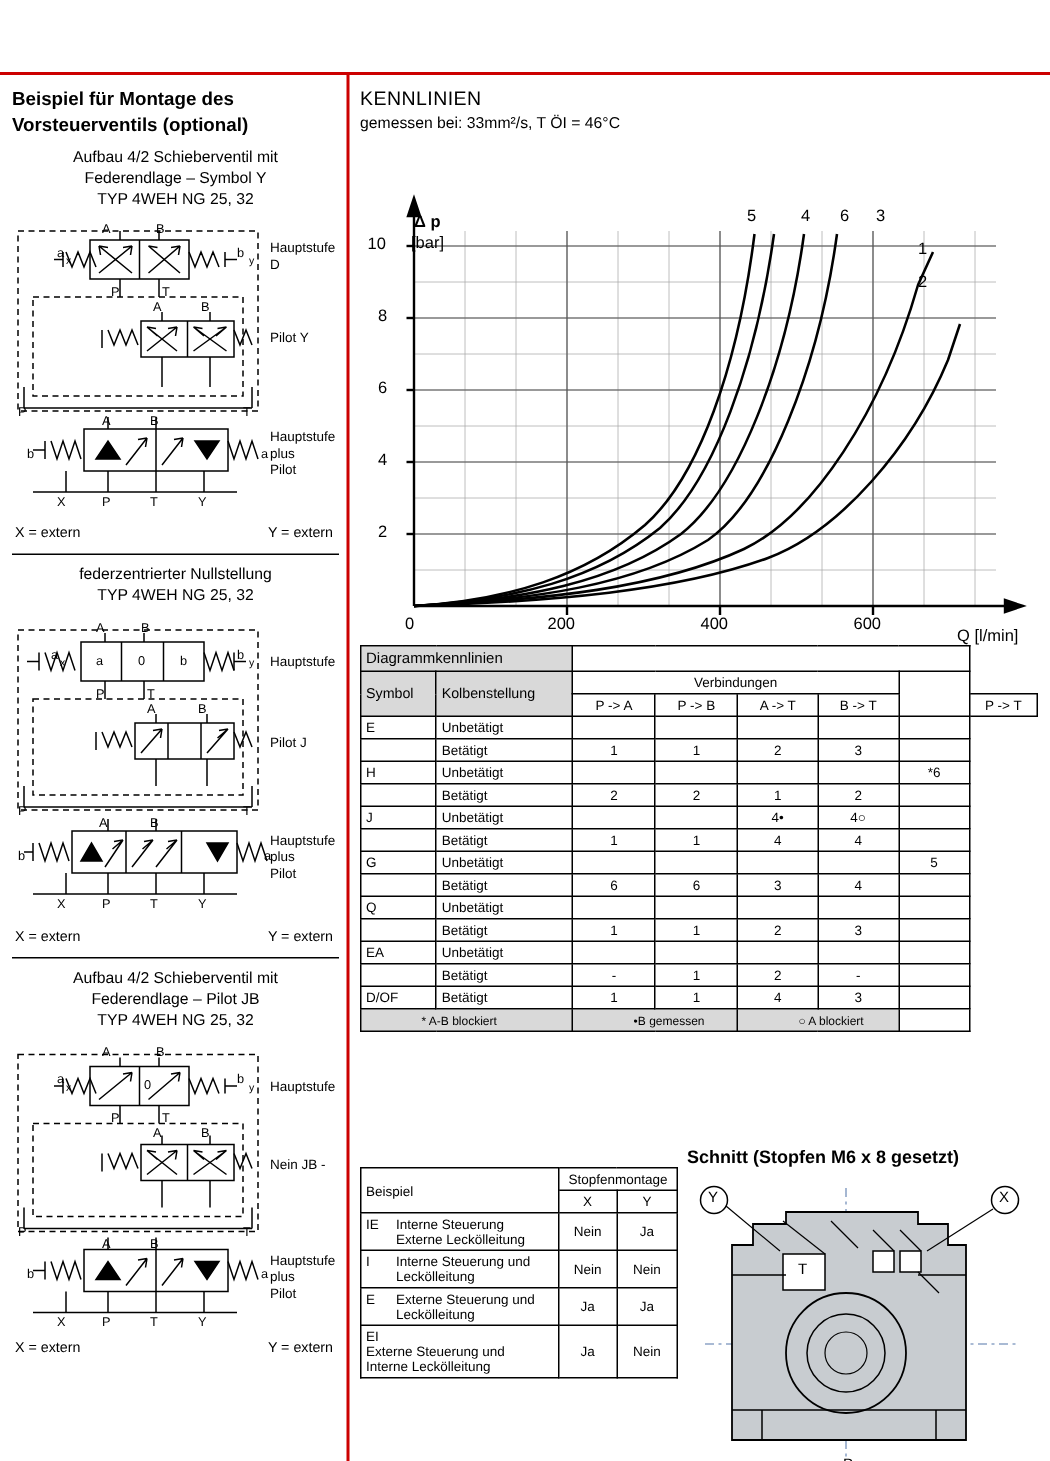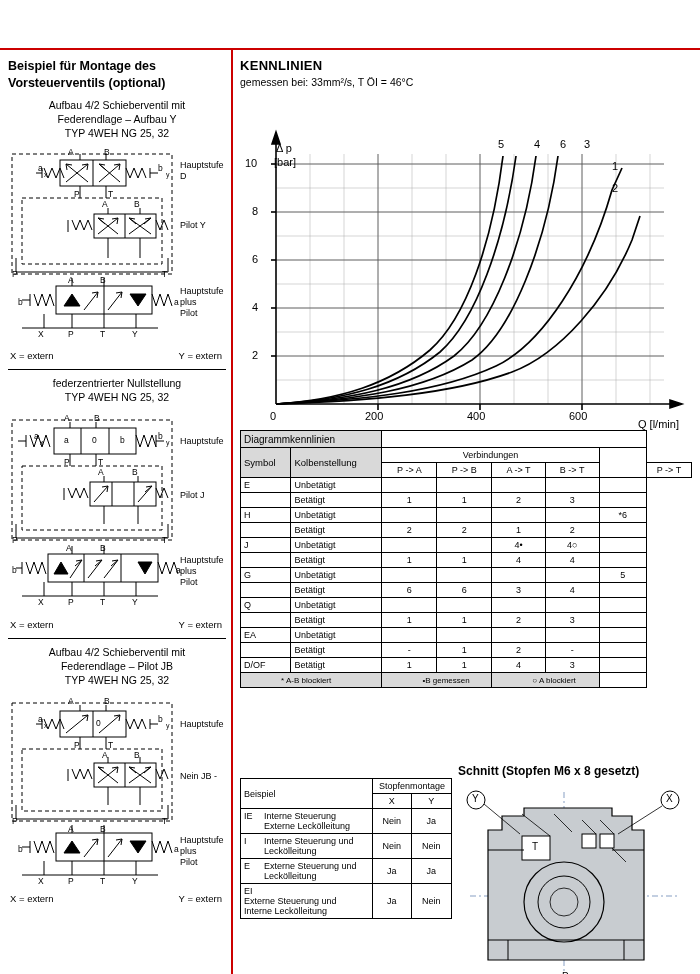--- a/index.html
+++ b/index.html
@@ -16,21 +16,21 @@
   .blk-head{text-align:center;font-size:10.5px;line-height:14px;margin-top:6px;}
   .sep{border-top:1px solid #000;margin:8px 0 0 0;}
   .diagbox{position:relative;margin-top:6px;}
   .xy{display:flex;justify-content:space-between;font-size:9.5px;margin-top:4px;padding:0 4px 0 2px;}
   .sym-label{position:absolute;font-size:9px;line-height:11px;}
   .txt{position:absolute;font-size:8.5px;line-height:9px;}
   svg{display:block;overflow:visible;}
 
   
   .right{position:absolute;left:240px;top:14px;width:452px;}
-  .r-title{font-size:13px;font-weight:bold;letter-spacing:.3px;}
+  .r-title{font-size:13px;font-weight:normal;letter-spacing:.3px;}
   .r-sub{font-size:10.5px;margin-top:3px;}
   .chart-wrap{position:relative;width:452px;height:330px;margin-top:6px;}
   .axlab{position:absolute;font-size:11px;line-height:13px;}
   .ticklab{position:absolute;font-size:11px;}
   .curvelab{position:absolute;font-size:11px;}
 
   table{border-collapse:collapse;}
   .dtab{width:452px;font-size:9px;}
   .dtab td,.dtab th{border:1px solid #000;padding:1px 3px;height:12px;font-weight:normal;text-align:left;vertical-align:middle;}
   .dtab .ctr{text-align:center;}
@@ -51,21 +51,21 @@
   <div class="redline" id="red-top"></div>
   <div class="redline" id="red-bottom"></div>
   <div class="redline" id="red-vert"></div>
 
   <div class="left">
     <div class="lt-title">Beispiel für Montage des</div>
     <div class="lt-title">Vorsteuerventils (optional)</div>
 
     <div class="blk-head">
       <div>Aufbau 4/2 Schieberventil mit</div>
-      <div>Federendlage – Aufbau Y</div>
+      <div>Federendlage – Symbol Y</div>
       <div>TYP 4WEH NG 25, 32</div>
     </div>
 
     <div class="diagbox" style="height:200px">
       <svg width="218" height="200" viewBox="0 0 218 200">
         <g stroke="#000" fill="none" stroke-width="1">
 
           <rect x="4" y="8" width="160" height="120" stroke-dasharray="4 3"></rect>
 
           <rect x="52" y="14" width="66" height="26" fill="#fff"></rect>
@@ -426,21 +426,21 @@
         <g fill="none" stroke="#000" stroke-width="1.7">
           <path d="M36 310 C 100 306, 150 290, 190 256 C 226 224, 252 150, 263 62"></path>
           <path d="M36 310 C 104 306, 158 292, 200 258 C 236 226, 264 148, 276 62"></path>
           <path d="M36 310 C 110 306, 170 294, 214 262 C 252 232, 284 150, 296 62"></path>
           <path d="M36 310 C 116 306, 184 296, 232 266 C 272 238, 306 150, 318 62"></path>
           <path d="M36 310 C 124 306, 200 298, 256 272 C 302 250, 348 180, 372 96 L382 74"></path>
           <path d="M36 310 C 128 307, 212 300, 272 278 C 320 260, 368 204, 392 146 L400 122"></path>
         </g>
       </svg>
 
-      <span class="axlab" style="left:36px;top:48px;font-weight:normal">Δ p</span>
+      <span class="axlab" style="left:36px;top:48px;font-weight:bold">Δ p</span>
       <span class="axlab" style="left:34px;top:62px">[bar]</span>
       <span class="ticklab" style="left:12px;top:255px">2</span>
       <span class="ticklab" style="left:12px;top:207px">4</span>
       <span class="ticklab" style="left:12px;top:159px">6</span>
       <span class="ticklab" style="left:12px;top:111px">8</span>
       <span class="ticklab" style="left:5px;top:63px">10</span>
       <span class="ticklab" style="left:30px;top:316px">0</span>
       <span class="ticklab" style="left:125px;top:316px">200</span>
       <span class="ticklab" style="left:227px;top:316px">400</span>
       <span class="ticklab" style="left:329px;top:316px">600</span>

